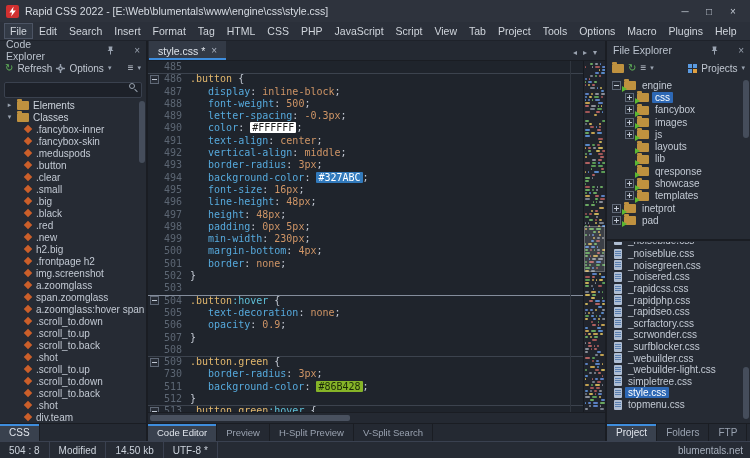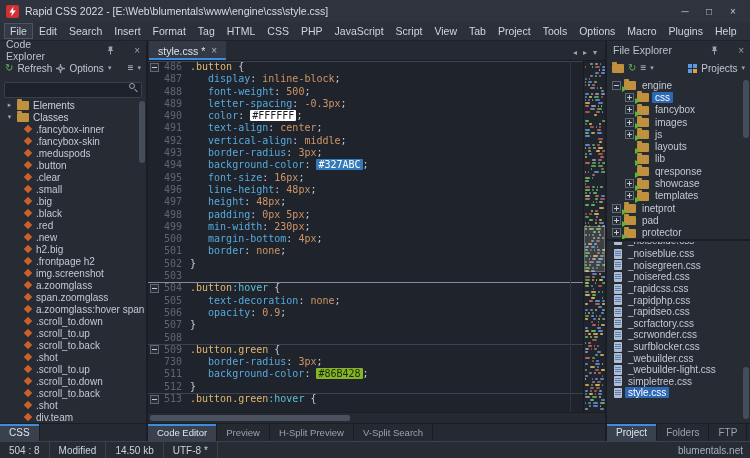--- a/index.html
+++ b/index.html
@@ -319,20 +319,21 @@
         </div>
         <div class="tab-controls">
           <span>◂</span>
           <span>▸</span>
           <span>▾</span>
         </div>
       </div>
       <div class="editor">
         <div class="code-scroll">
           <div>
+              <div class="code-line"><span class="fold-col"></span><span class="line-num">485</span><span class="code-text"></span></div>
               <div class="code-line sep"><span class="fold-col"><span class="fold-box"></span></span><span class="line-num">486</span><span class="code-text"><span class="tok sel">.button</span><span class="tok punc"> {</span></span></div>
               <div class="code-line"><span class="fold-col"></span><span class="line-num">487</span><span class="code-text"><span class="tok prop">   display</span><span class="tok punc">: </span><span class="tok val">inline-block</span><span class="tok punc">;</span></span></div>
               <div class="code-line"><span class="fold-col"></span><span class="line-num">488</span><span class="code-text"><span class="tok prop">   font-weight</span><span class="tok punc">: </span><span class="tok val">500</span><span class="tok punc">;</span></span></div>
               <div class="code-line"><span class="fold-col"></span><span class="line-num">489</span><span class="code-text"><span class="tok prop">   letter-spacing</span><span class="tok punc">: </span><span class="tok val">-0.3px</span><span class="tok punc">;</span></span></div>
               <div class="code-line"><span class="fold-col"></span><span class="line-num">490</span><span class="code-text"><span class="tok prop">   color</span><span class="tok punc">: </span><span class="tok chip" style="background: rgb(255, 255, 255); color: rgb(26, 26, 26);">#FFFFFF</span><span class="tok punc">;</span></span></div>
               <div class="code-line"><span class="fold-col"></span><span class="line-num">491</span><span class="code-text"><span class="tok prop">   text-align</span><span class="tok punc">: </span><span class="tok val">center</span><span class="tok punc">;</span></span></div>
               <div class="code-line"><span class="fold-col"></span><span class="line-num">492</span><span class="code-text"><span class="tok prop">   vertical-align</span><span class="tok punc">: </span><span class="tok val">middle</span><span class="tok punc">;</span></span></div>
               <div class="code-line"><span class="fold-col"></span><span class="line-num">493</span><span class="code-text"><span class="tok prop">   border-radius</span><span class="tok punc">: </span><span class="tok val">3px</span><span class="tok punc">;</span></span></div>
               <div class="code-line"><span class="fold-col"></span><span class="line-num">494</span><span class="code-text"><span class="tok prop">   background-color</span><span class="tok punc">: </span><span class="tok chip" style="background: rgb(50, 122, 188); color: rgb(255, 255, 255);">#327ABC</span><span class="tok punc">;</span></span></div>
               <div class="code-line"><span class="fold-col"></span><span class="line-num">495</span><span class="code-text"><span class="tok prop">   font-size</span><span class="tok punc">: </span><span class="tok val">16px</span><span class="tok punc">;</span></span></div>
@@ -773,25 +774,20 @@
           <div class="ftree-row" style="padding-left: 5px;">
             <span class="exp plus"></span>
             <span class="icon-folder arrow"></span>
             <span class="frow-label">inetprot</span>
           </div>
           <div class="ftree-row" style="padding-left: 5px;">
             <span class="exp plus"></span>
             <span class="icon-folder arrow"></span>
             <span class="frow-label">pad</span>
           </div>
-          <div class="ftree-row" style="padding-left: 5px;">
-            <span class="exp plus"></span>
-            <span class="icon-folder arrow"></span>
-            <span class="frow-label">protector</span>
-          </div>
         </div>
       <div class="filelist">
         <div class="vscroll">
             <span class="thumb" style="bottom:4px;height:52px"></span>
           </div>
       <div class="file-row partial">
             <span class="icon-file"></span>
             <span class="frow-label">_noiseblue.css</span>
           </div>
           <div class="file-row">
@@ -838,20 +834,24 @@
             <span class="icon-file"></span>
             <span class="frow-label">_webuilder-light.css</span>
           </div>
           <div class="file-row">
             <span class="icon-file"></span>
             <span class="frow-label">simpletree.css</span>
           </div>
           <div class="file-row">
             <span class="icon-file"></span>
             <span class="frow-label selected">style.css</span>
+          </div>
+          <div class="file-row">
+            <span class="icon-file"></span>
+            <span class="frow-label">topmenu.css</span>
           </div>
         </div>
       <div class="panel-bottom">
           <div class="btab active">Project</div>
           <div class="btab">Folders</div>
           <div class="btab">FTP</div>
         </div>
     </div>
 
   </div>

